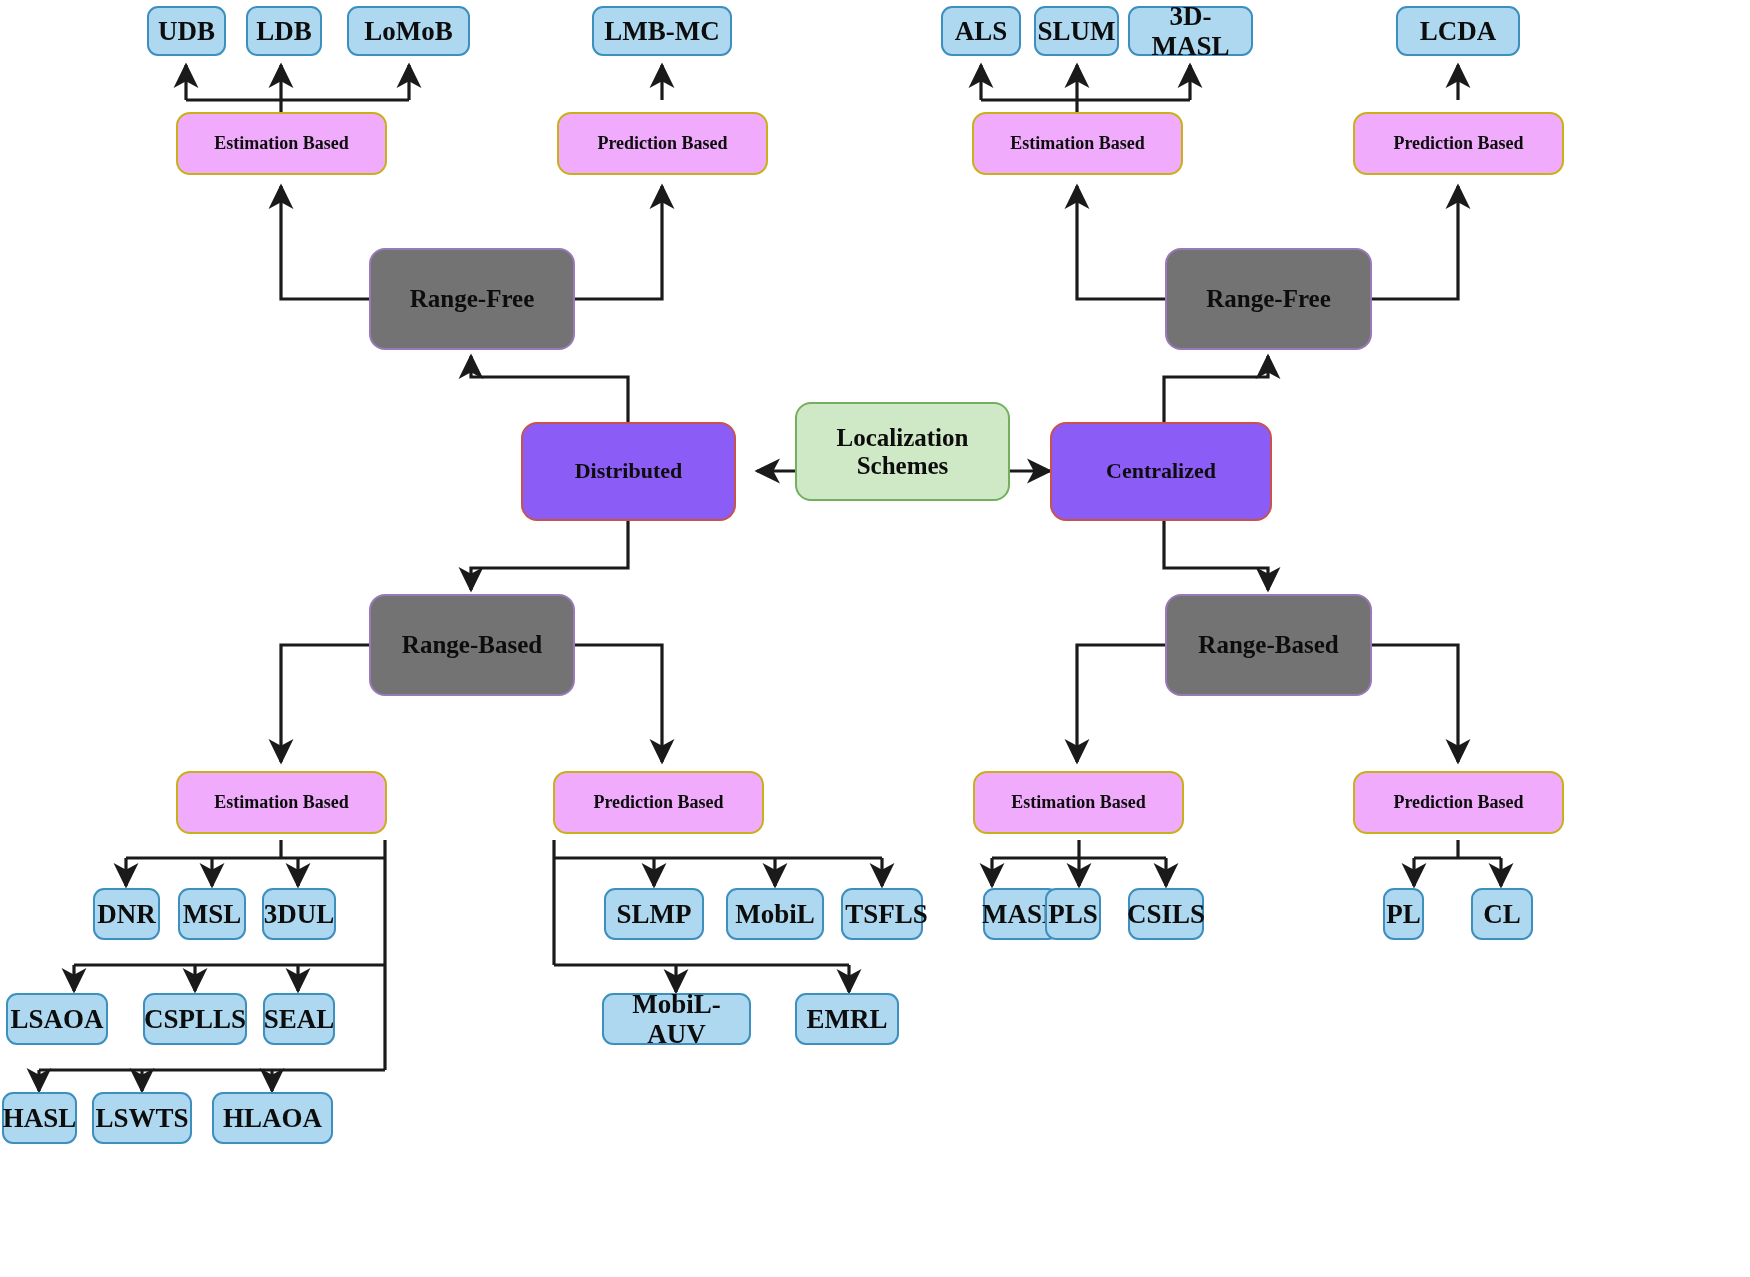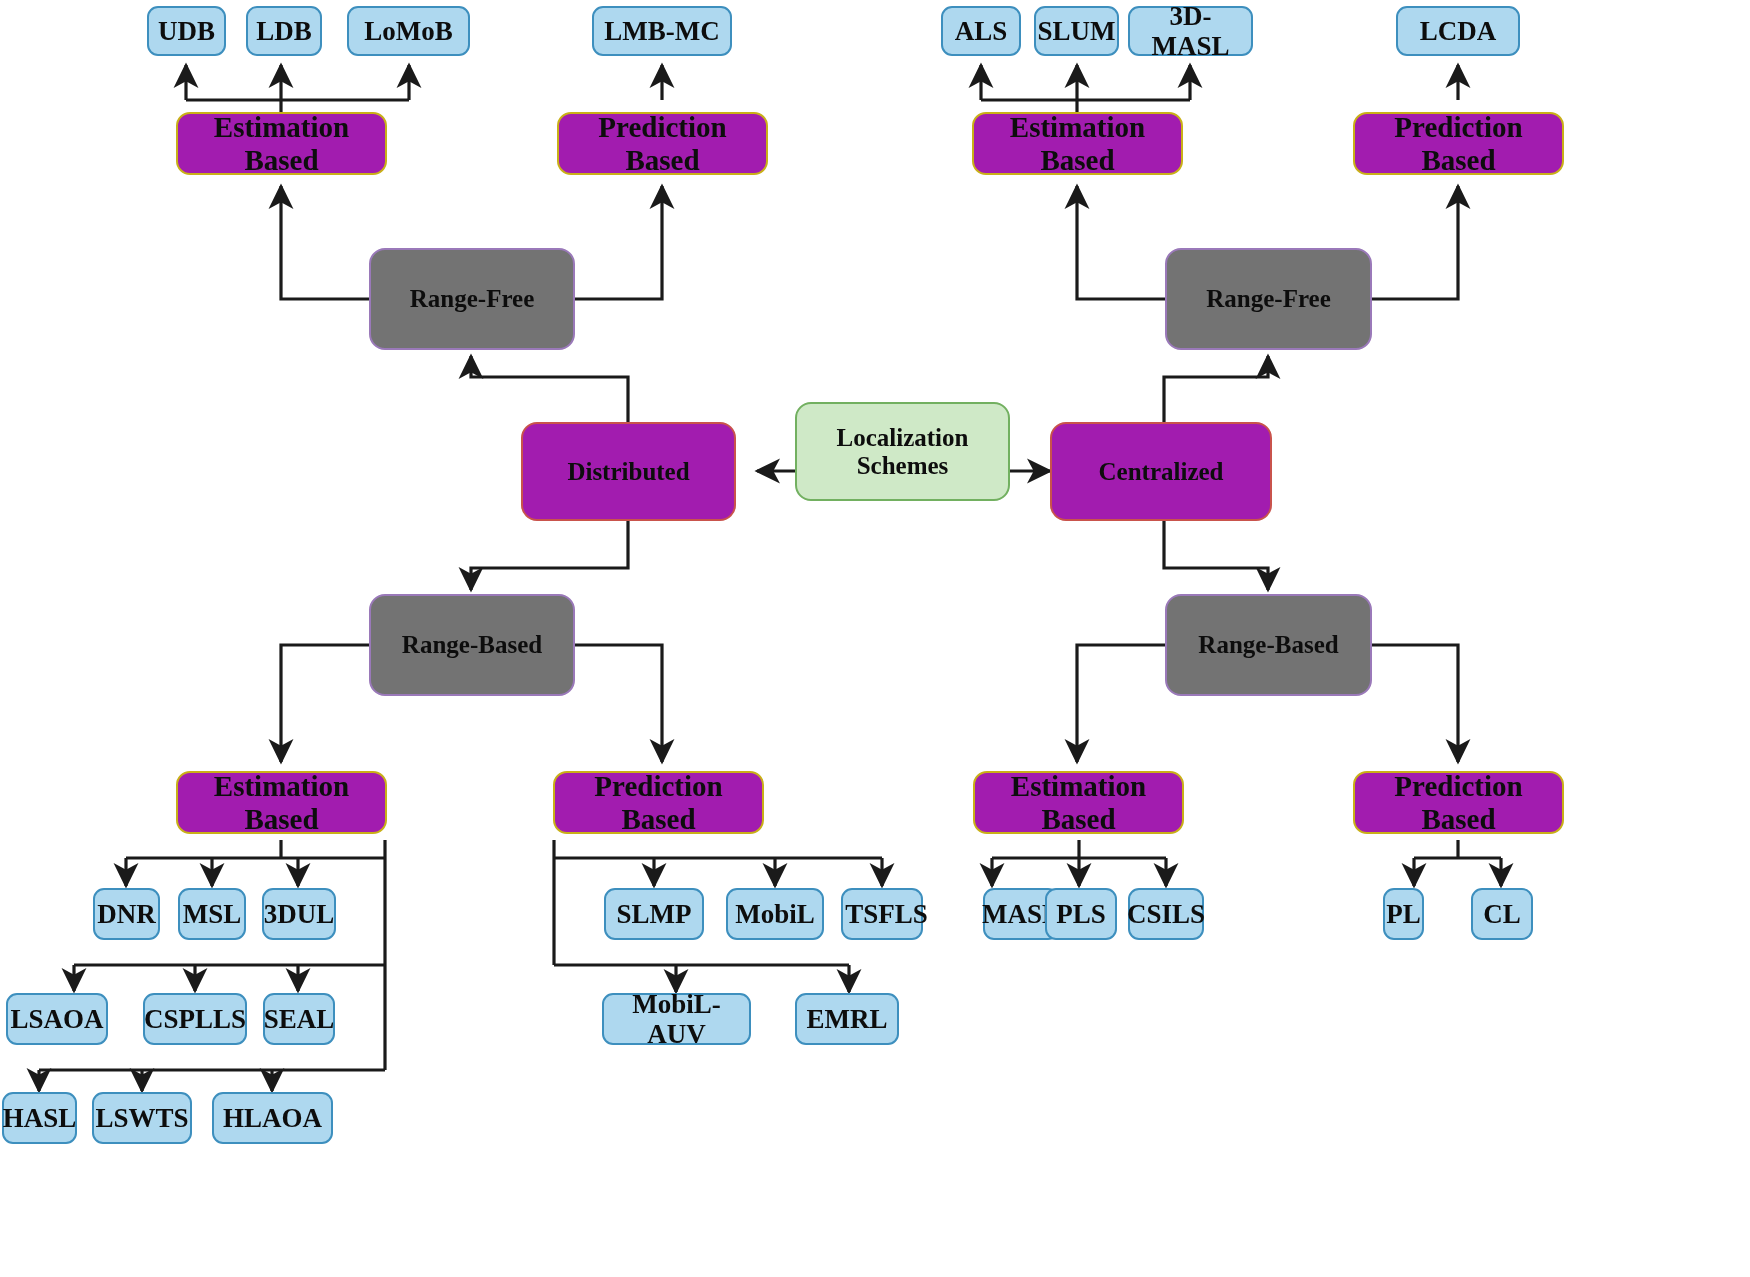--- a/index.html
+++ b/index.html
@@ -38,35 +38,35 @@
     padding: 2px 4px;
     white-space: pre-line;
   }
   .n-leaf {
     background: #aed8ef;
     border-color: #3d8fbe;
     font-size: 27px;
     border-radius: 11px;
   }
   .n-method {
-    background: #a21caf;
+    background: #f0abfc;
     border-color: #c9b018;
-    font-size: 29px;
+    font-size: 18px;
     border-radius: 14px;
   }
   .n-range {
     background: #737373;
     border-color: #9a79b9;
     font-size: 25px;
     border-radius: 16px;
   }
   .n-arch {
-    background: #a21caf;
+    background: #8b5cf6;
     border-color: #c9534c;
-    font-size: 25px;
+    font-size: 22px;
     border-radius: 16px;
   }
   .n-root {
     background: #cfe9c7;
     border-color: #72b060;
     font-size: 25px;
     border-radius: 16px;
   }
 </style>
 </head>
@@ -206,21 +206,21 @@
 
   <div class="node n-leaf" style="left:93px;top:888px;width:67px;height:52px;">DNR</div>
   <div class="node n-leaf" style="left:178px;top:888px;width:68px;height:52px;">MSL</div>
   <div class="node n-leaf" style="left:262px;top:888px;width:74px;height:52px;">3DUL</div>
 
   <div class="node n-leaf" style="left:604px;top:888px;width:100px;height:52px;">SLMP</div>
   <div class="node n-leaf" style="left:726px;top:888px;width:98px;height:52px;">MobiL</div>
   <div class="node n-leaf" style="left:841px;top:888px;width:82px;height:52px;padding-left:13px;">TSFLS</div>
 
   <div class="node n-leaf" style="left:955px;top:888px;width:76px;height:52px;margin-left:28px;">MASL</div>
-  <div class="node n-leaf" style="left:1045px;top:888px;width:72px;height:52px;">PLS</div>
+  <div class="node n-leaf" style="left:1045px;top:888px;width:56px;height:52px;">PLS</div>
   <div class="node n-leaf" style="left:1128px;top:888px;width:76px;height:52px;">CSILS</div>
 
   <div class="node n-leaf" style="left:1383px;top:888px;width:41px;height:52px;">PL</div>
   <div class="node n-leaf" style="left:1471px;top:888px;width:62px;height:52px;">CL</div>
 
   <div class="node n-leaf" style="left:6px;top:993px;width:102px;height:52px;">LSAOA</div>
   <div class="node n-leaf" style="left:143px;top:993px;width:104px;height:52px;">CSPLLS</div>
   <div class="node n-leaf" style="left:263px;top:993px;width:72px;height:52px;">SEAL</div>
 
   <div class="node n-leaf" style="left:602px;top:993px;width:149px;height:52px;">MobiL-AUV</div>

